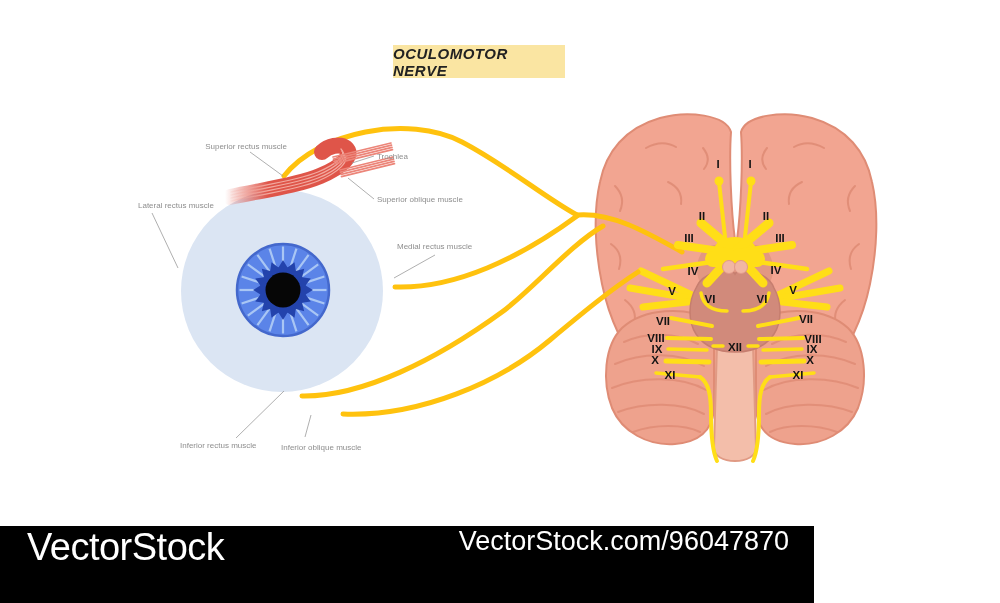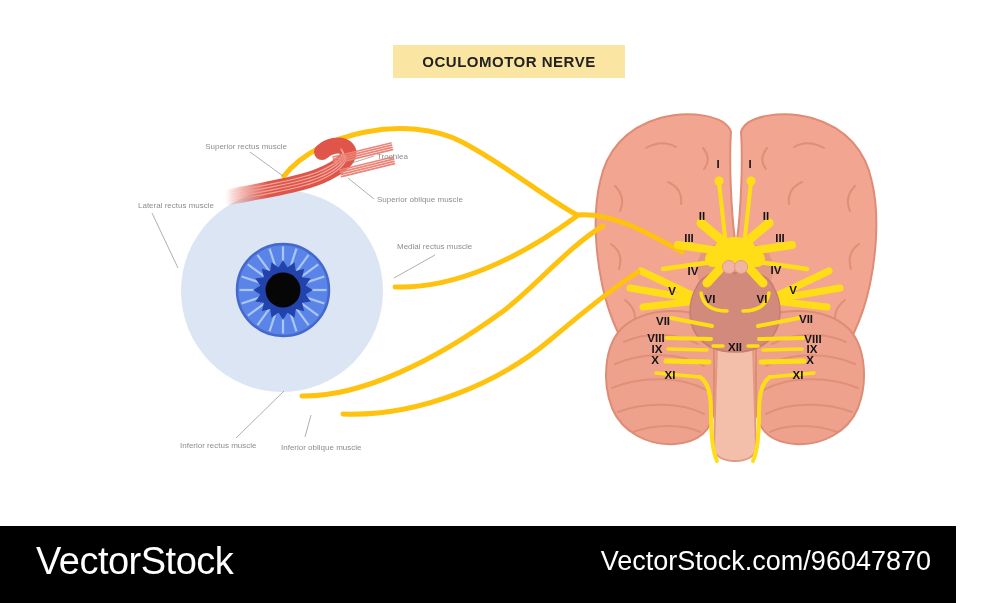--- a/index.html
+++ b/index.html
@@ -1,24 +1,24 @@
 <!DOCTYPE html>
 <html style="--title-bg: #FAE5A2; --title-text: #222222; --label-text: #8E8E8E; --leader-line: #9B9B9B; --nerve-yellow: #FFDE17; --nerve-gold: #FFC20E; --brain-fill: #F2A591; --brain-outline: #DF8C75; --cerebellum-fill: #EEA28D; --midbrain-fill: #E29782; --pons-fill: #D18A7B; --pons-outline: #C67E6F; --medulla-fill: #F3BEAA; --medulla-outline: #E09A84; --mammillary-fill: #F1B6A3; --sclera: #DBE5F3; --iris-blue: #5B84E8; --iris-ring: #4468CC; --iris-spoke: #A9C6F4; --iris-dark: #2343AC; --pupil: #060606; --muscle-red: #DF5549; --muscle-stripe: #F2A89E; --tendon: #EC8579; --numeral-text: #141414; --bar-bg: #000000; --bar-text: #FFFFFF;"><head>
 <meta charset="utf-8">
 <style>
   html,body{margin:0;padding:0;background:#ffffff;}
   .stage{position:relative;width:1000px;height:603px;background:#fff;overflow:hidden;
          font-family:"Liberation Sans", sans-serif;}
-  .title-box{position:absolute;left:393px;top:45px;width:232px;height:33px;
-             background:var(--title-bg);display:flex;align-items:center;justify-content:center;}
+  .title-box{position:absolute;left:393px;top:45px;width:172px;height:33px;
+             background:var(--title-bg);display:flex;align-items:center;justify-content:center;font-style:italic;}
   .title-box span{font-size:15px;font-weight:bold;letter-spacing:.5px;color:var(--title-text);}
   svg{position:absolute;left:0;top:0;}
-  .bottom-bar{position:absolute;left:0;top:526px;width:956px;height:77px;background:var(--bar-bg);
-              display:flex;align-items:center;justify-content:space-between;box-sizing:border-box;
-              padding:0 25px 6px 36px;}
+  .bottom-bar{position:absolute;left:0;top:526px;width:814px;height:77px;background:var(--bar-bg);
+              display:flex;justify-content:space-between;box-sizing:border-box;
+              padding:0 25px 6px 27px;}
   .bottom-bar .logo{color:var(--bar-text);font-size:38px;font-weight:500;letter-spacing:-.5px;}
   .bottom-bar .url{color:var(--bar-text);font-size:27px;font-weight:400;}
   
   .hemi{fill:var(--brain-fill);stroke:var(--brain-outline);stroke-width:2;}
   .sulcus{fill:none;stroke:var(--brain-outline);stroke-width:2;stroke-linecap:round;opacity:.9;}
   .cereb{fill:var(--cerebellum-fill);stroke:var(--brain-outline);stroke-width:2;}
   .folia{fill:none;stroke:var(--brain-outline);stroke-width:2;stroke-linecap:round;opacity:.85;}
   .midbrain{fill:var(--midbrain-fill);stroke:none;}
   .medulla{fill:var(--medulla-fill);stroke:var(--medulla-outline);stroke-width:2;}
   .pons{fill:var(--pons-fill);stroke:var(--pons-outline);stroke-width:1.5;}

